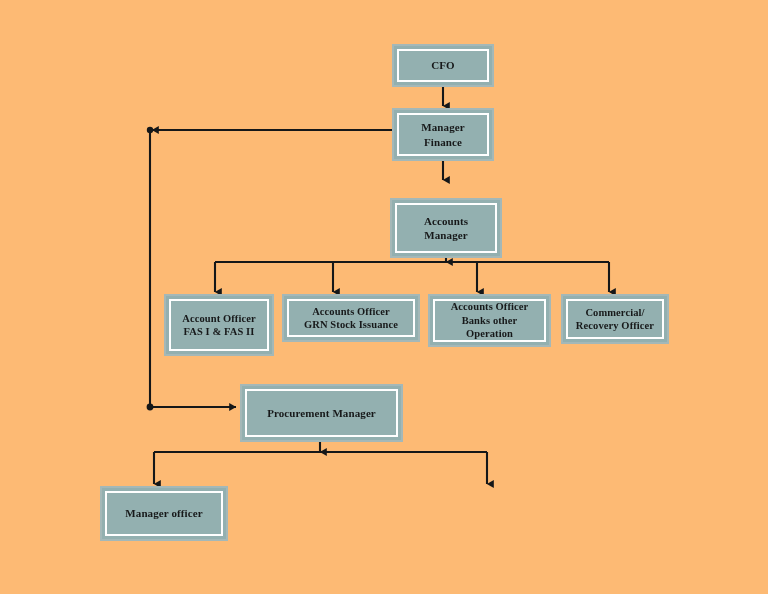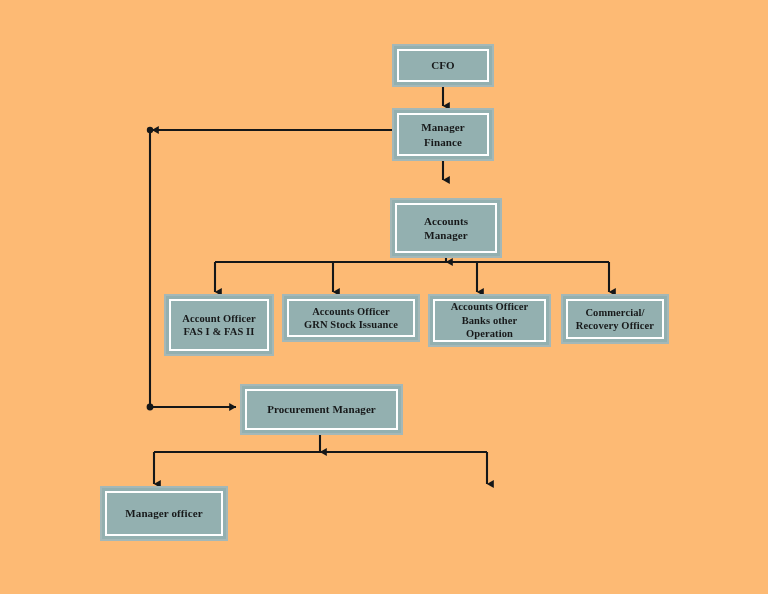--- a/index.html
+++ b/index.html
@@ -143,21 +143,21 @@
     </div>
   </div>
 
   <div class="org-node node-sm" style="left: 561px; top: 294px; width: 108px; height: 50px;">
     <div class="inner">
       <span class="label">Commercial/
 Recovery Officer</span>
     </div>
   </div>
 
-  <div class="org-node" style="left: 240px; top: 384px; width: 163px; height: 51px;">
+  <div class="org-node" style="left: 240px; top: 384px; width: 163px; height: 58px;">
     <div class="inner">
       <span class="label">Procurement Manager</span>
     </div>
   </div>
 
   <div class="org-node" style="left: 100px; top: 486px; width: 128px; height: 55px;">
     <div class="inner">
       <span class="label">Manager officer</span>
     </div>
   </div>

